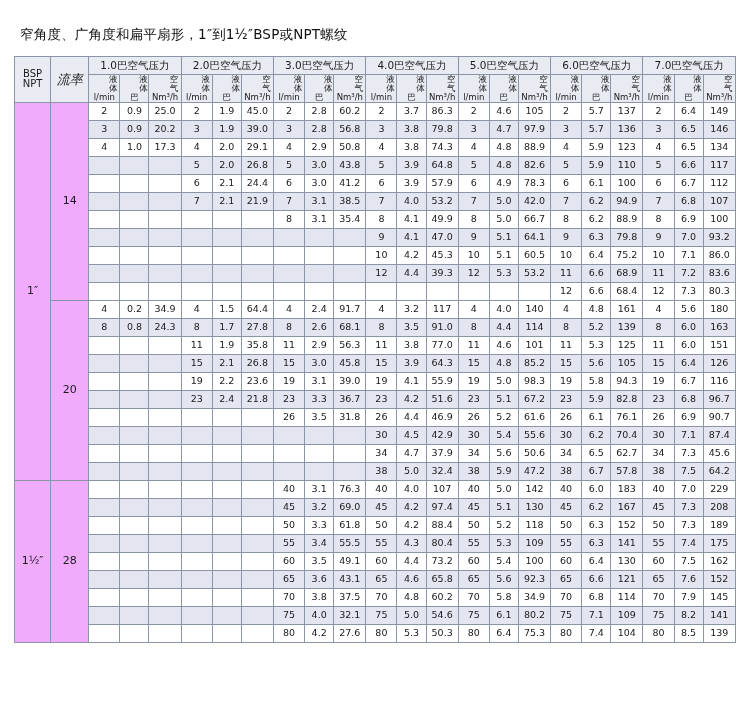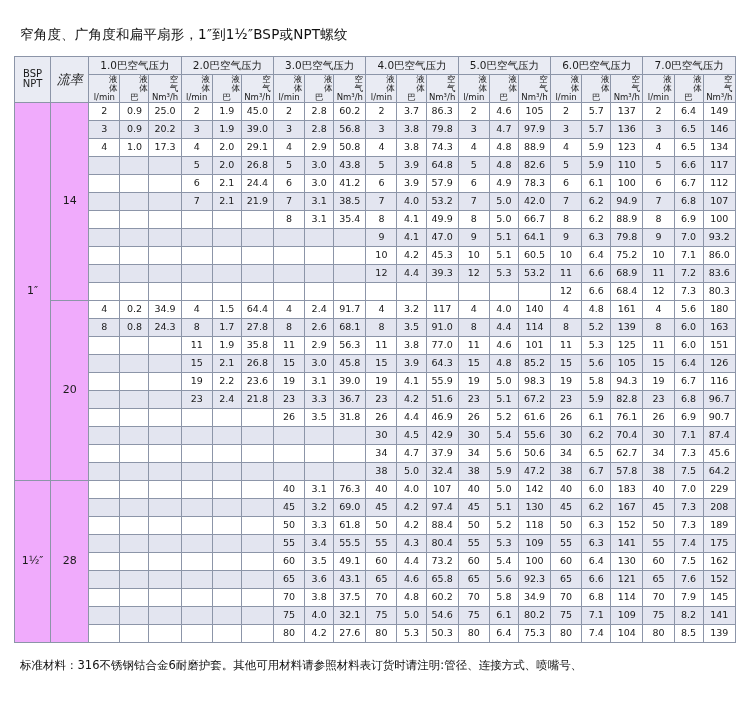--- a/index.html
+++ b/index.html
@@ -925,16 +925,15 @@
           <td class="d">7.4</td>
           <td class="d">104</td>
           <td class="d">80</td>
           <td class="d">8.5</td>
           <td class="d">139</td>
         </tr>
       </tbody>
   </table>
 
   <div class="footer">
-    <span class="ln">标准材料：316不锈钢钴合金6耐磨护套。其他可用材料请参照材料表订货时请注明:管径、连接方式、喷嘴号、</span>
   </div>
 
 </div>
 
 </body></html>

